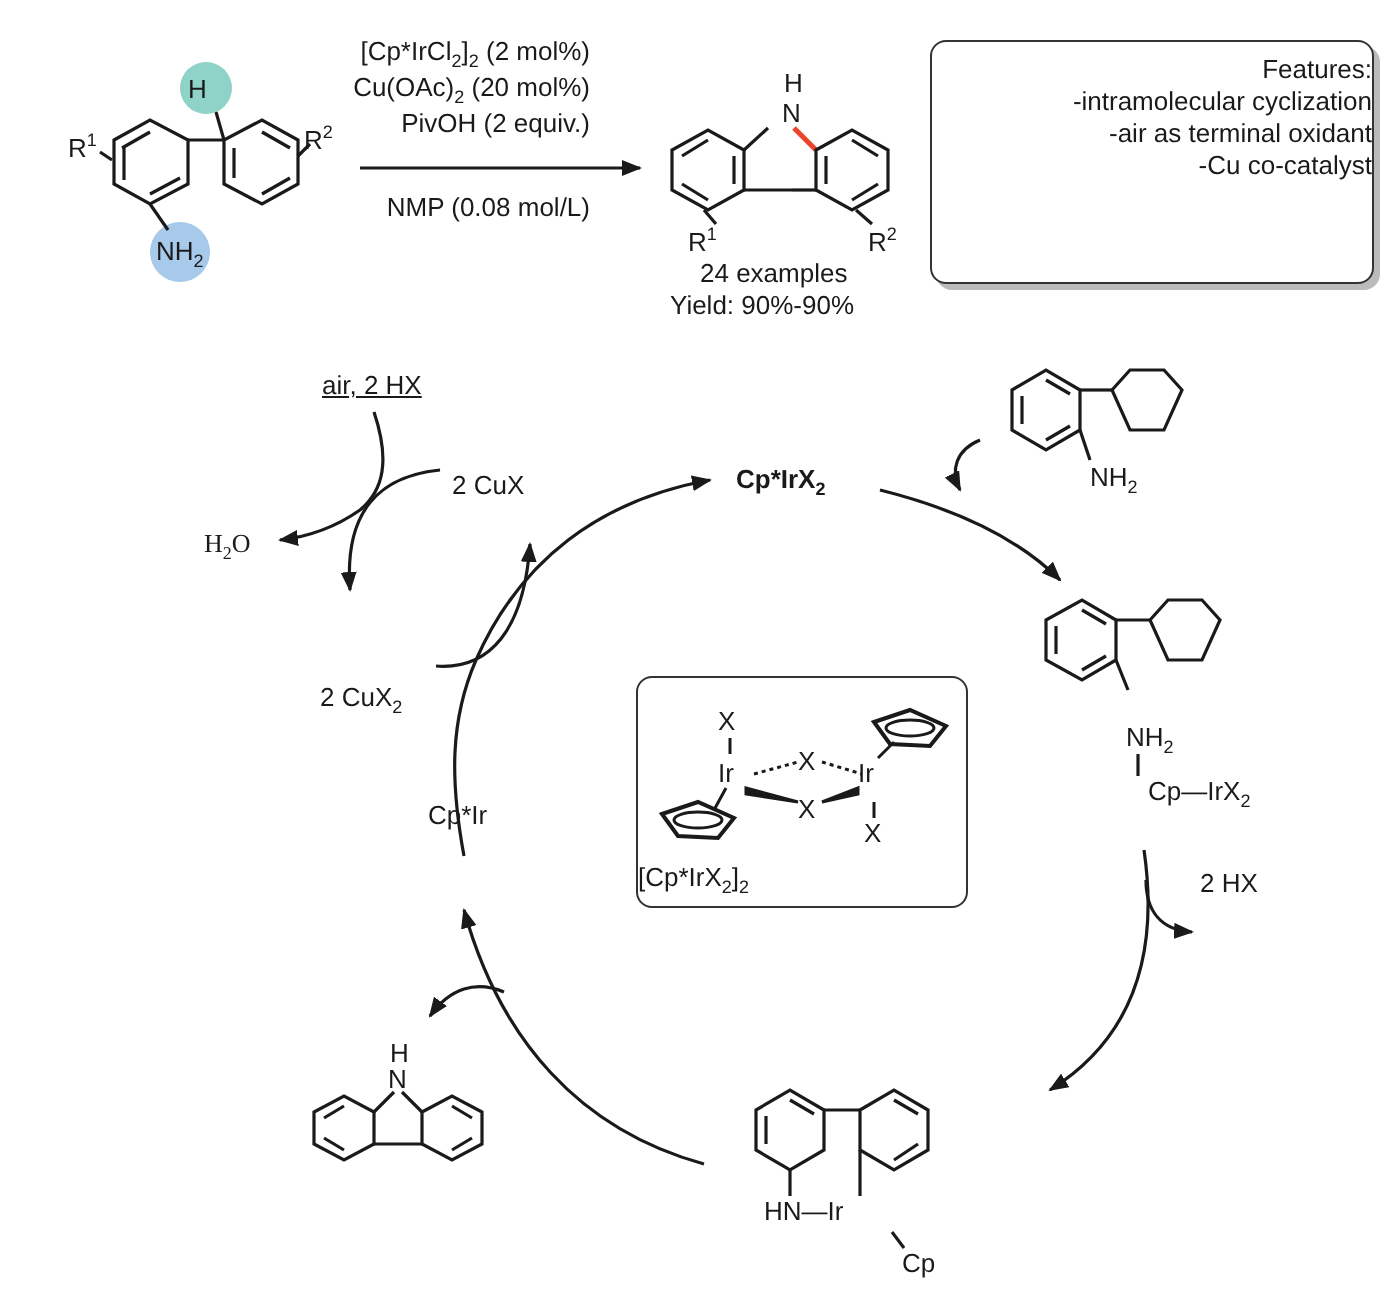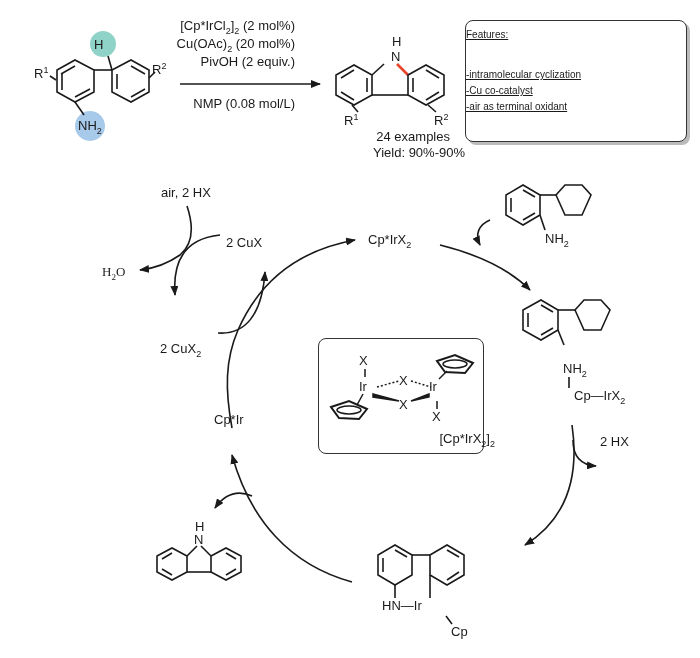--- a/index.html
+++ b/index.html
@@ -1,23 +1,23 @@
 <!DOCTYPE html>
 <html><head>
 <meta charset="utf-8">
 <style>
   html,body{margin:0;padding:0;background:#fff;}
   #canvas{position:relative;width:700px;height:658px;overflow:hidden;background:#fff;font-family:"Liberation Sans",sans-serif;color:#1a1a1a;}
   svg.draw{position:absolute;left:0;top:0;}
   .lbl{position:absolute;font-size:13px;white-space:nowrap;line-height:15px;}
-  .ctr{text-align:right;}
+  .ctr{text-align:left;}
   sub,sup{font-size:9px;}
   .cond{position:absolute;left:145px;width:150px;text-align:right;font-size:13px;line-height:16px;}
   .feat{position:absolute;left:465px;top:20px;width:220px;height:120px;border:1.5px solid #333;border-radius:8px;box-shadow:3px 3px 0 #bbb;background:#fff;}
-  .feat .t{text-align:left;font-size:10px;line-height:16px;text-decoration:underline;}
+  .feat .t{text-align:right;font-size:13px;line-height:16px;}
   .cbox{position:absolute;left:318px;top:338px;width:164px;height:114px;border:1.5px solid #333;border-radius:8px;background:#fff;}
 </style>
 </head>
 <body>
 
 <div id="canvas">
 
 <svg class="draw" width="700" height="658" stroke="#1a1a1a" fill="none" stroke-width="1.6">
   <defs>
     <marker id="ah" markerWidth="10" markerHeight="8" refX="9" refY="4" orient="auto" markerUnits="userSpaceOnUse">
@@ -140,46 +140,46 @@
 
 <div class="lbl" style="left:392px;top:34px;">H</div>
 <div class="lbl" style="left:391px;top:49px;">N</div>
 <div class="lbl" style="left:344px;top:110px;"><span>R</span><sup>1</sup></div>
 <div class="lbl" style="left:434px;top:110px;"><span>R</span><sup>2</sup></div>
 <div class="lbl ctr" style="left:350px;top:129px;width:100px;">24 examples</div>
 <div class="lbl ctr" style="left:335px;top:145px;width:130px;">Yield: 90%-90%</div>
 
 <div class="feat">
   <div class="t" style="margin-top:6px;">Features:</div>
-  <div class="t" style="margin-top:24px;">-intramolecular cyclization</div>
+  <div class="t" style="margin-top:0;">-intramolecular cyclization</div>
+  <div class="t">-air as terminal oxidant</div>
   <div class="t">-Cu co-catalyst</div>
-  <div class="t">-air as terminal oxidant</div>
 </div>
 
-<div class="lbl" style="left:161px;top:185px;">air, 2 HX</div>
+<div class="lbl" style="left:161px;top:185px;text-decoration:underline;">air, 2 HX</div>
 <div class="lbl" style="left:226px;top:235px;">2 CuX</div>
 <div class="lbl" style="left:102px;top:264px;font-family:Liberation Serif, serif;"><span>H</span><sub>2</sub><span>O</span></div>
 <div class="lbl" style="left:160px;top:315px;margin-top:26px;"><span>2 CuX</span><sub>2</sub></div>
 
-<div class="lbl" style="left:368px;top:232px;"><span>Cp*IrX</span><sub>2</sub></div>
+<div class="lbl" style="left:368px;top:232px;font-weight:bold;"><span>Cp*IrX</span><sub>2</sub></div>
 
 <div class="lbl" style="left:545px;top:231px;"><span>NH</span><sub>2</sub></div>
 
 <div class="lbl" style="left:563px;top:361px;"><span>NH</span><sub>2</sub></div>
 <div class="lbl" style="left:530px;top:388px;margin-left:44px;"><span>Cp—IrX</span><sub>2</sub></div>
 
 <div class="lbl" style="left:600px;top:434px;">2 HX</div>
 
 <div class="lbl" style="left:382px;top:598px;">HN—Ir</div>
 <div class="lbl" style="left:451px;top:624px;">Cp</div>
 
 <div class="lbl" style="left:195px;top:519px;">H</div>
 <div class="lbl" style="left:194px;top:532px;">N</div>
 
-<div class="lbl" style="left:214px;top:412px;text-align:right;">Cp*Ir</div>
+<div class="lbl" style="left:214px;top:400px;text-align:right;">Cp*Ir</div>
 
 <div class="cbox">
   <svg width="164" height="114" style="position:absolute;left:0;top:0;" stroke="#1a1a1a" fill="none" stroke-width="1.5">
     <line x1="46" y1="30" x2="46" y2="38"></line>
     <line x1="118" y1="62" x2="118" y2="70"></line>
     <line x1="58" y1="48" x2="80" y2="42" stroke-dasharray="2,2"></line>
     <line x1="92" y1="42" x2="112" y2="48" stroke-dasharray="2,2"></line>
     <polygon points="54,55 80,62 54,58" fill="#1a1a1a"></polygon>
     <polygon points="110,55 92,62 110,58" fill="#1a1a1a"></polygon>
     <g>
@@ -192,16 +192,16 @@
           <ellipse cx="136" cy="25" rx="12" ry="4"></ellipse>
         </g>
     <line x1="120" y1="40" x2="128" y2="32"></line>
   </svg>
   <div class="lbl" style="left:40px;top:14px;">X</div>
   <div class="lbl" style="left:40px;top:40px;">Ir</div>
   <div class="lbl" style="left:80px;top:34px;">X</div>
   <div class="lbl" style="left:80px;top:58px;">X</div>
   <div class="lbl" style="left:110px;top:40px;">Ir</div>
   <div class="lbl" style="left:113px;top:70px;">X</div>
-  <div class="lbl ctr" style="left:12px;top:92px;width:164px;"><span>[Cp*IrX</span><sub>2</sub><span>]</span><sub>2</sub></div>
+  <div class="lbl ctr" style="left:0;top:92px;width:164px;"><span>[Cp*IrX</span><sub>2</sub><span>]</span><sub>2</sub></div>
 </div>
 
 </div>
 
 </body></html>

